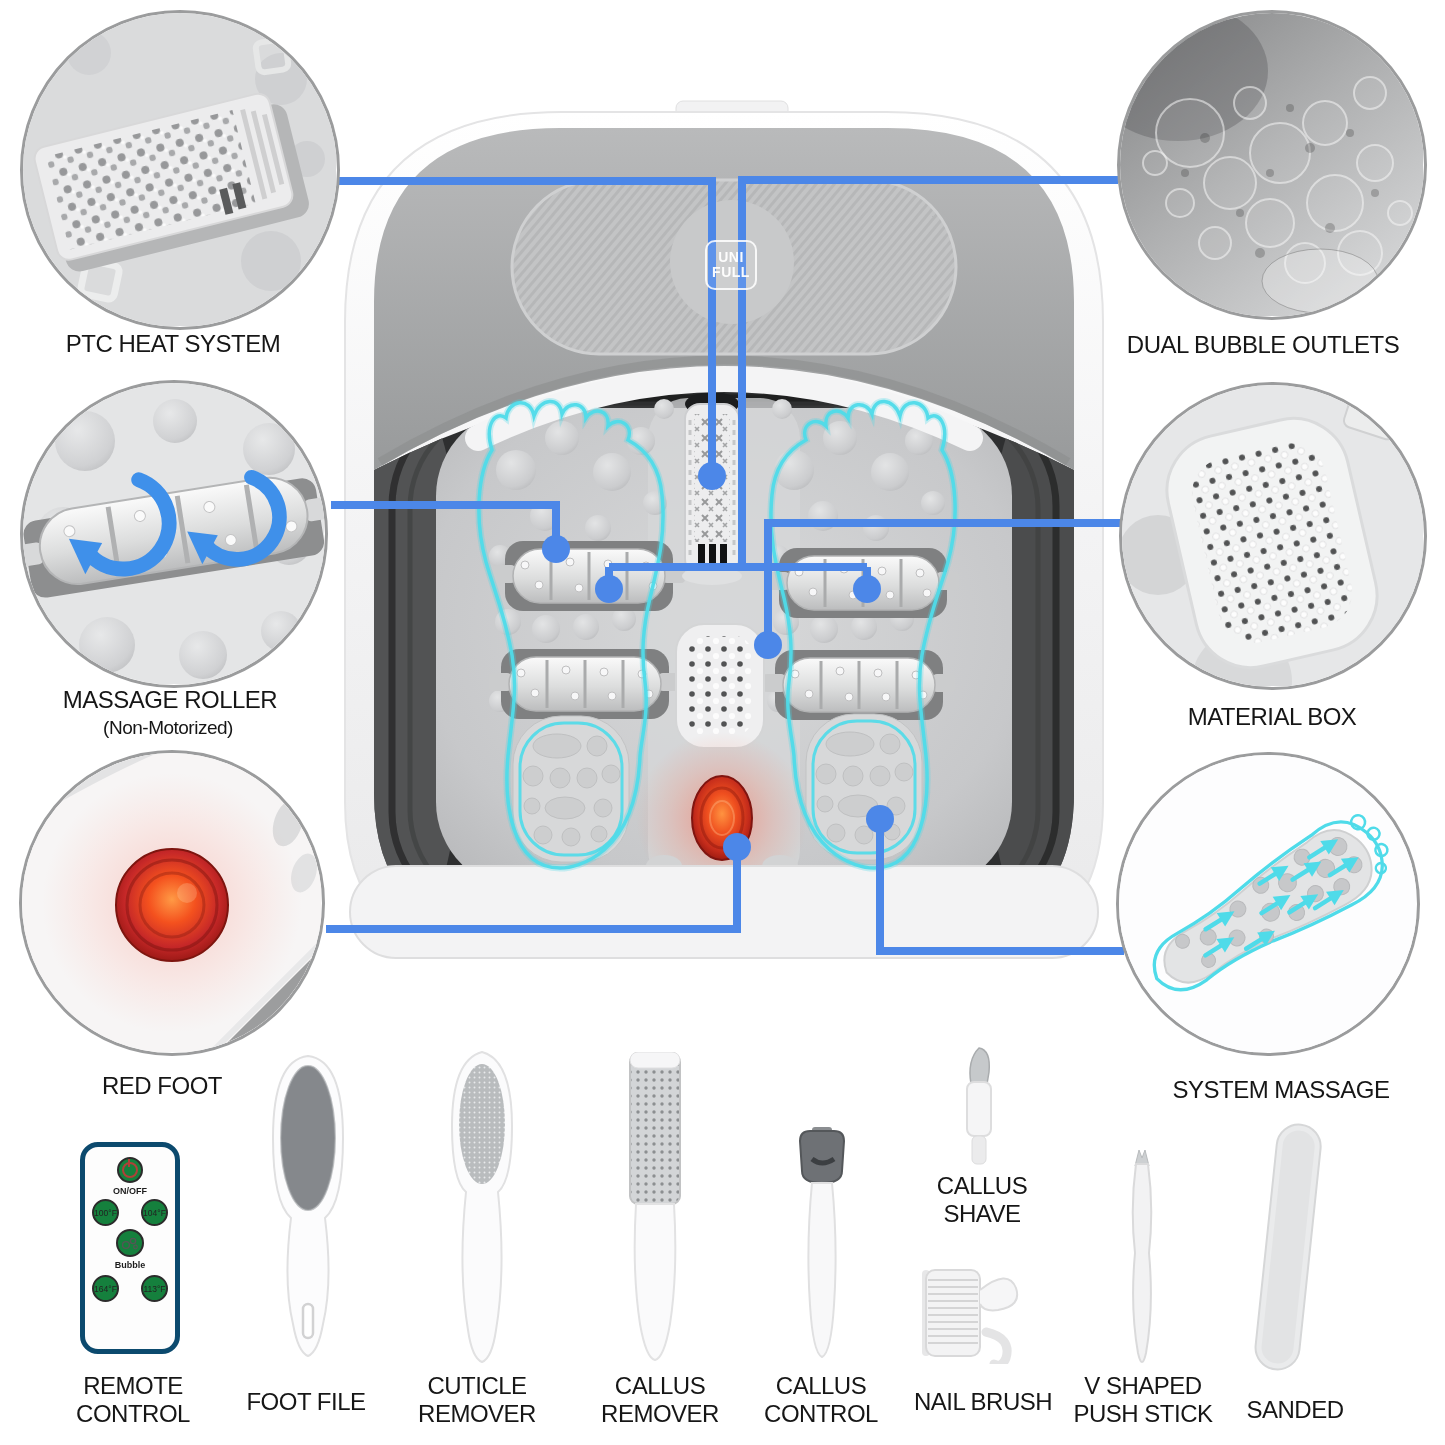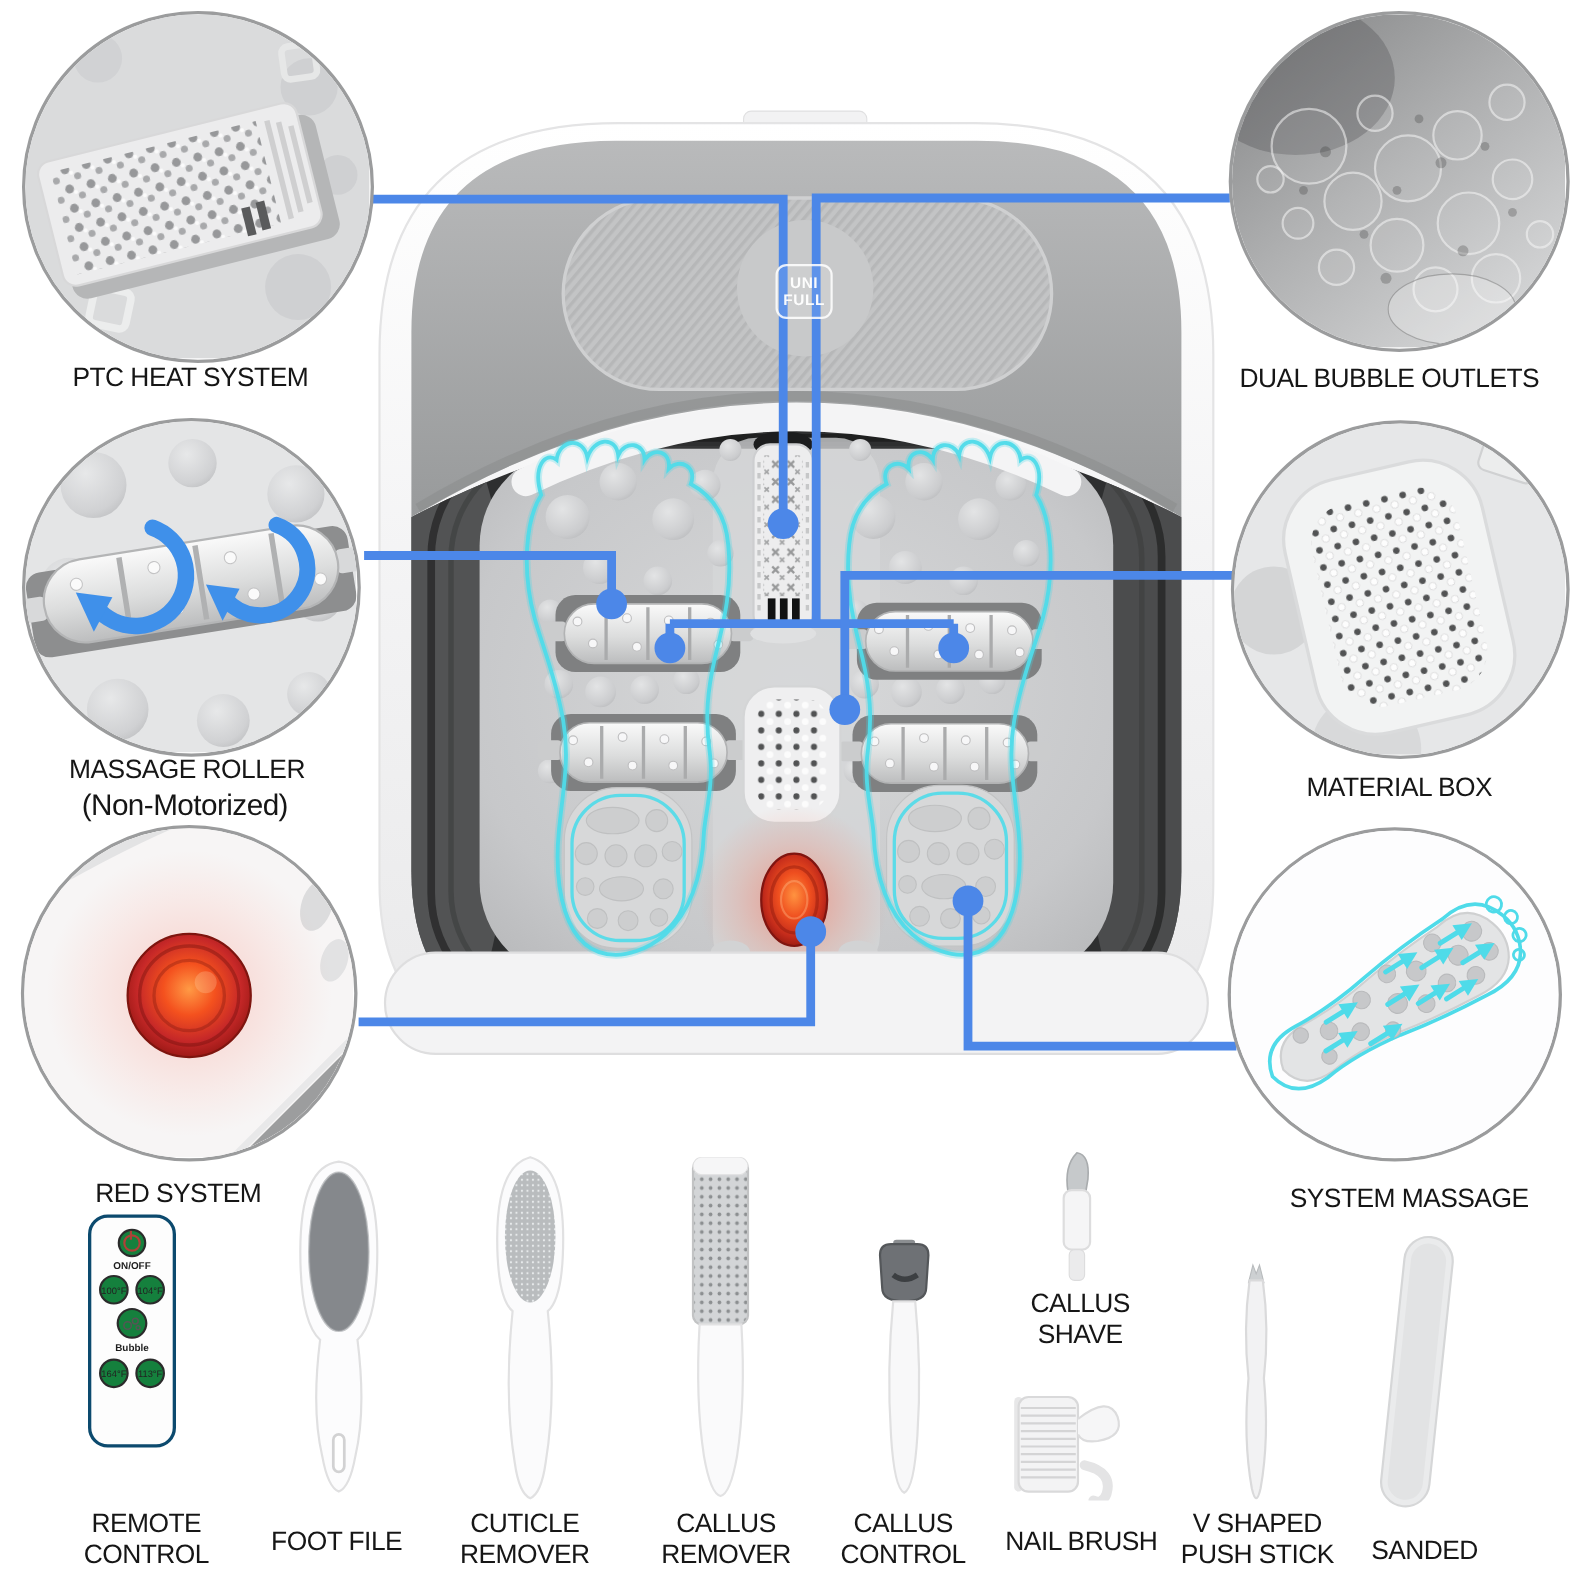--- a/index.html
+++ b/index.html
@@ -4,32 +4,32 @@
 <style>
   html,body{margin:0;padding:0;background:#fff;}
   .stage{position:relative;width:1445px;height:1445px;background:#ffffff;overflow:hidden;
          font-family:"Liberation Sans",sans-serif;}
   .art{position:absolute;left:0;top:0;}
   .fc{position:absolute;border-radius:50%;border:3.5px solid #9b9c9d;overflow:hidden;background:#fff;box-sizing:border-box;}
   .fc svg{position:absolute;left:0;top:0;}
   .lbl{position:absolute;transform:translateX(-50%);text-align:center;color:#161616;
        letter-spacing:-0.5px;white-space:nowrap;}
   .lbl.big{font-size:24px;}
-  .lbl.mid{font-size:27px;}
+  .lbl.mid{font-size:19px;}
   .lbl.small{font-size:24px;}
   .lbl.two span{display:block;line-height:30px;}
   .lbl.two.small span{line-height:28px;}
   .badge{position:absolute;left:705px;top:240px;width:52px;height:50px;border:2.5px solid rgba(255,255,255,.85);
          border-radius:10px;color:rgba(255,255,255,.95);font-size:14px;font-weight:bold;display:flex;
          flex-direction:column;align-items:center;justify-content:center;line-height:15px;
          letter-spacing:.5px;background:rgba(255,255,255,.10);box-sizing:border-box;}
   .toolbox{position:absolute;}
   
-  .remote{position:absolute;left:80px;top:1104px;width:80px;height:212px;background:#fdfdfd;
-          border:3px solid #0c4a6e;border-radius:18px;box-sizing:border-box;}
+  .remote{position:absolute;left:80px;top:1142px;width:100px;height:212px;background:#fdfdfd;
+          border:5px solid #0c4a6e;border-radius:18px;box-sizing:border-box;}
   .rbtn{position:absolute;border:2px solid #2b2b2b;border-radius:50%;display:flex;align-items:center;
         justify-content:center;font-size:8.5px;color:#222;background:#15803d;box-sizing:border-box;}
   .rlab{position:absolute;width:100%;text-align:center;font-size:9px;font-weight:bold;color:#1d1d1d;}
   .pwr{width:12px;height:12px;border:2px solid #b04038;border-radius:50%;position:relative;}
   .pwr::after{content:"";position:absolute;left:3.5px;top:-5px;width:2.5px;height:8px;background:#b04038;}
 </style>
 </head>
 <body>
 
 <div class="stage">
@@ -497,21 +497,21 @@
           <use href="#s-arr" transform="translate(6,58)"></use>
       </g>
     </svg>
   </div>
 
   <div class="lbl big" style="left:173px;top:330px">PTC HEAT SYSTEM</div>
   <div class="lbl big" style="left:1263px;top:331px">DUAL BUBBLE OUTLETS</div>
   <div class="lbl big" style="left:170px;top:686px">MASSAGE ROLLER</div>
   <div class="lbl mid" style="left:168px;top:717px">(Non-Motorized)</div>
   <div class="lbl big" style="left:1272px;top:703px">MATERIAL BOX</div>
-  <div class="lbl big" style="left:162px;top:1072px">RED SYSTEM</div>
+  <div class="lbl big" style="left:162px;top:1072px">RED FOOT</div>
   <div class="lbl big" style="left:1281px;top:1076px">SYSTEM MASSAGE</div>
 
   <div class="remote">
     <div class="rbtn" style="left:50%;top:10px;width:26px;height:26px;margin-left:-13px">
       <span class="pwr"></span>
     </div>
     <div class="rlab" style="top:39px">ON/OFF</div>
     <div class="rbtn" style="left:7px;top:52px;width:27px;height:27px">100°F</div>
     <div class="rbtn" style="right:7px;top:52px;width:27px;height:27px">104°F</div>
     <div class="rbtn" style="left:50%;top:82px;width:28px;height:28px;margin-left:-14px">

